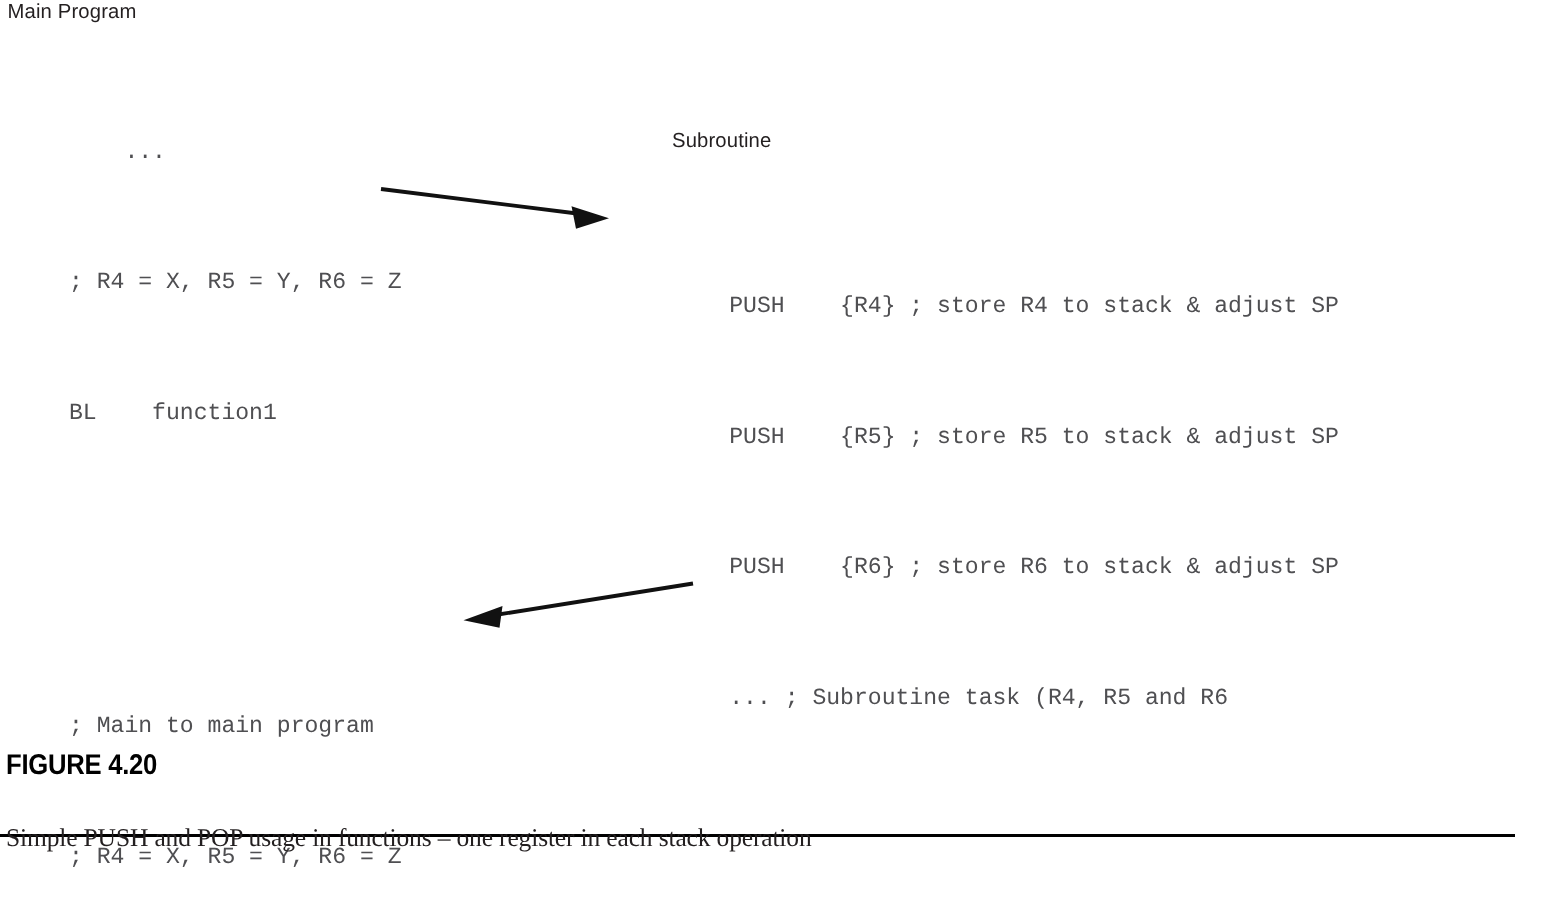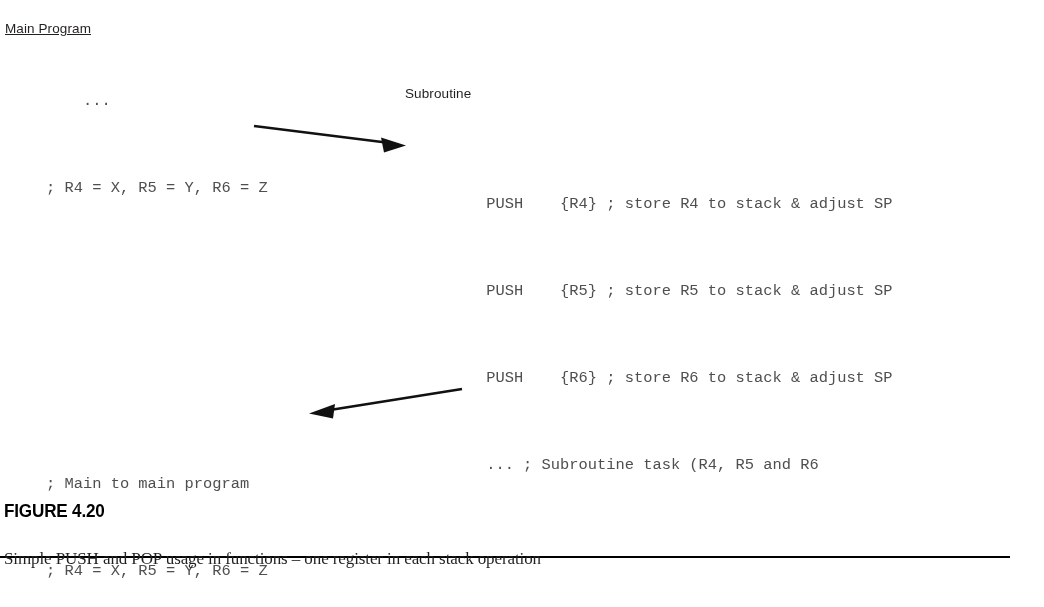--- a/index.html
+++ b/index.html
@@ -24,22 +24,22 @@
   
   .section-label {
     position: absolute;
     font-family: "Liberation Sans", sans-serif;
     font-size: 13.5px;
     line-height: 16px;
     color: #231f20;
     white-space: pre;
     letter-spacing: 0.1px;
   }
-  #label-main-program { left: 5px;   top: 21px; text-decoration: underline; }
-  #label-subroutine   { left: 405px; top: 86px; }
+  #label-main-program { left: 5px;   top: 0; }
+  #label-subroutine   { left: 448px; top: 86px; }
 
   
   .code-block {
     position: absolute;
     font-family: "Liberation Mono", "DejaVu Sans Mono", monospace;
     font-size: 15.4px;
     line-height: 29px;
     color: #4f4f52;
     white-space: pre;
     letter-spacing: 0px;
@@ -109,20 +109,21 @@
 
 <div class="figure-root">
 
   <div class="section-label" id="label-main-program">Main Program</div>
 
   <div class="section-label" id="label-subroutine">Subroutine</div>
 
   <div class="code-block" id="code-main-top">
     <span class="code-line">    ...</span>
     <span class="code-line">; R4 = X, R5 = Y, R6 = Z</span>
+    <span class="code-line">BL    function1</span>
   </div>
 
   <div class="code-block" id="code-subroutine">
     <span class="code-line">     PUSH    {R4} ; store R4 to stack &amp; adjust SP</span>
     <span class="code-line">     PUSH    {R5} ; store R5 to stack &amp; adjust SP</span>
     <span class="code-line">     PUSH    {R6} ; store R6 to stack &amp; adjust SP</span>
     <span class="code-line">     ... ; Subroutine task (R4, R5 and R6</span>
     
     
     

